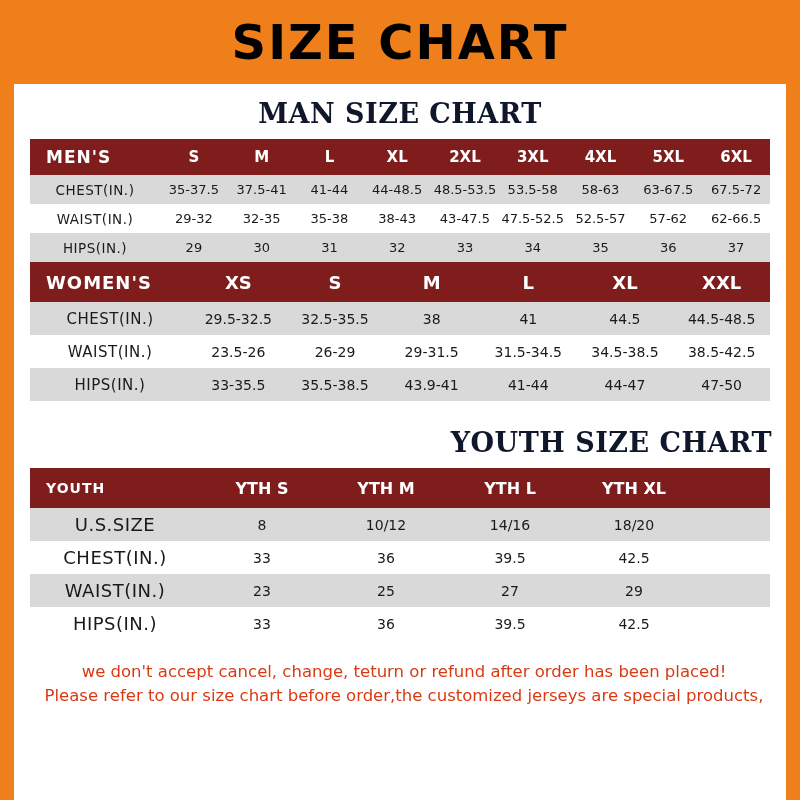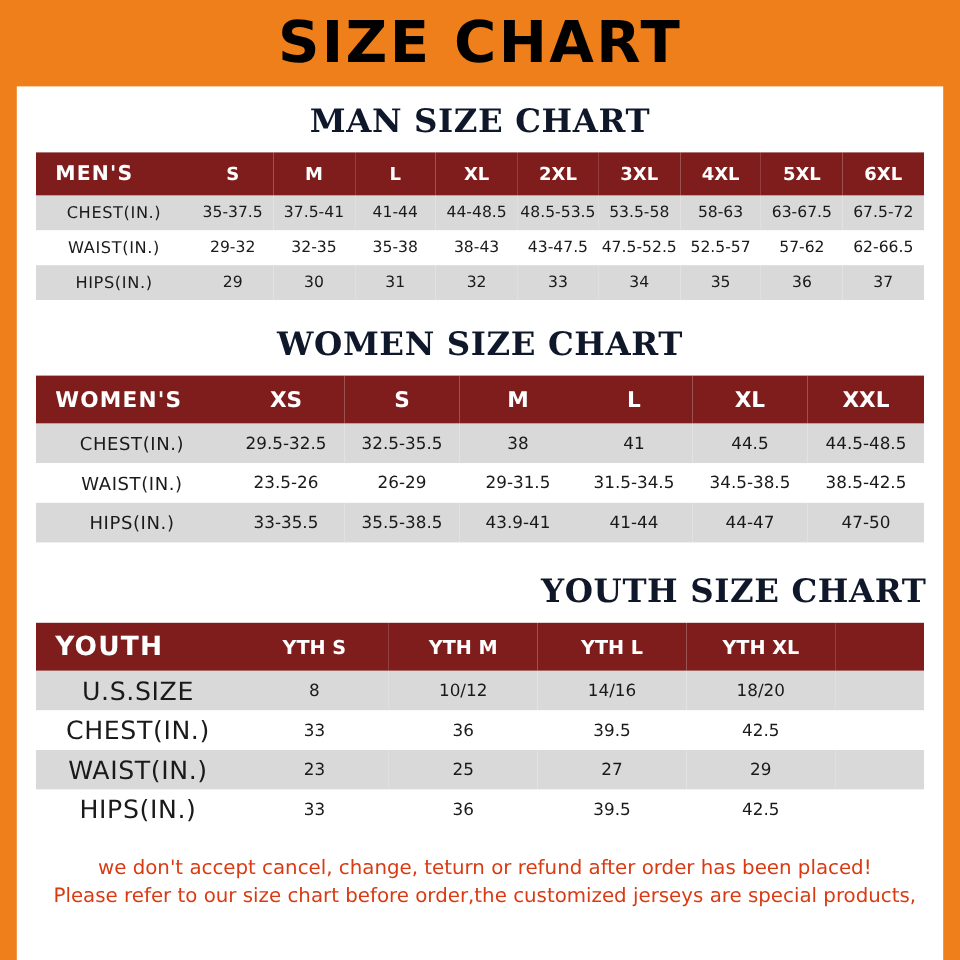--- a/index.html
+++ b/index.html
@@ -16,21 +16,21 @@
   .page {
     position: relative;
     width: 800px;
     height: 800px;
     background: #ffffff;
     box-sizing: border-box;
     border-left: 14px solid #ef7f1a;
     border-right: 14px solid #ef7f1a;
   }
   .banner {
-    height: 72px;
+    height: 84px;
     background: #ef7f1a;
     display: flex;
     align-items: center;
     justify-content: center;
     margin: 0 -14px;
   }
   .banner-title {
     font-family: "DejaVu Sans", sans-serif;
     font-weight: bold;
     font-size: 48px;
@@ -90,22 +90,22 @@
   tr.plain td { background: #ffffff; }
 
   
   table.women th, table.women td { font-size: 14px; height: 33px; }
   table.women thead th { font-size: 18px; height: 40px; }
   table.women thead th.rowlabel { font-size: 18px; }
   table.women tbody td.rowlabel { font-size: 15px; }
 
   table.youth th, table.youth td { font-size: 14px; height: 33px; }
   table.youth thead th { font-size: 16px; height: 40px; }
-  table.youth thead th.rowlabel { font-size: 22px; margin-left: 40px; }
-  table.youth tbody td.rowlabel { font-size: 21px; }
+  table.youth thead th.rowlabel { font-size: 14px; margin-left: 40px; }
+  table.youth tbody td.rowlabel { font-size: 18px; }
 
   .footer-note {
     margin: 20px auto 0 auto;
     width: 752px;
     text-align: center;
     color: #d93a12;
     font-size: 16.5px;
     line-height: 1.45;
     font-family: "DejaVu Sans", sans-serif;
   }
@@ -175,21 +175,20 @@
           <td>32</td>
           <td>33</td>
           <td>34</td>
           <td>35</td>
           <td>36</td>
           <td>37</td>
         </tr>
       </tbody>
     </table>
 
-    <div class="section-title t2">WOMEN SIZE CHART</div>
     <table class="size-table women">
       <colgroup>
         <col style="width:160px">
         <col span="6">
       </colgroup>
       <thead>
         <tr>
           <th class="rowlabel">WOMEN'S</th>
           <th>XS</th>
           <th>S</th>

